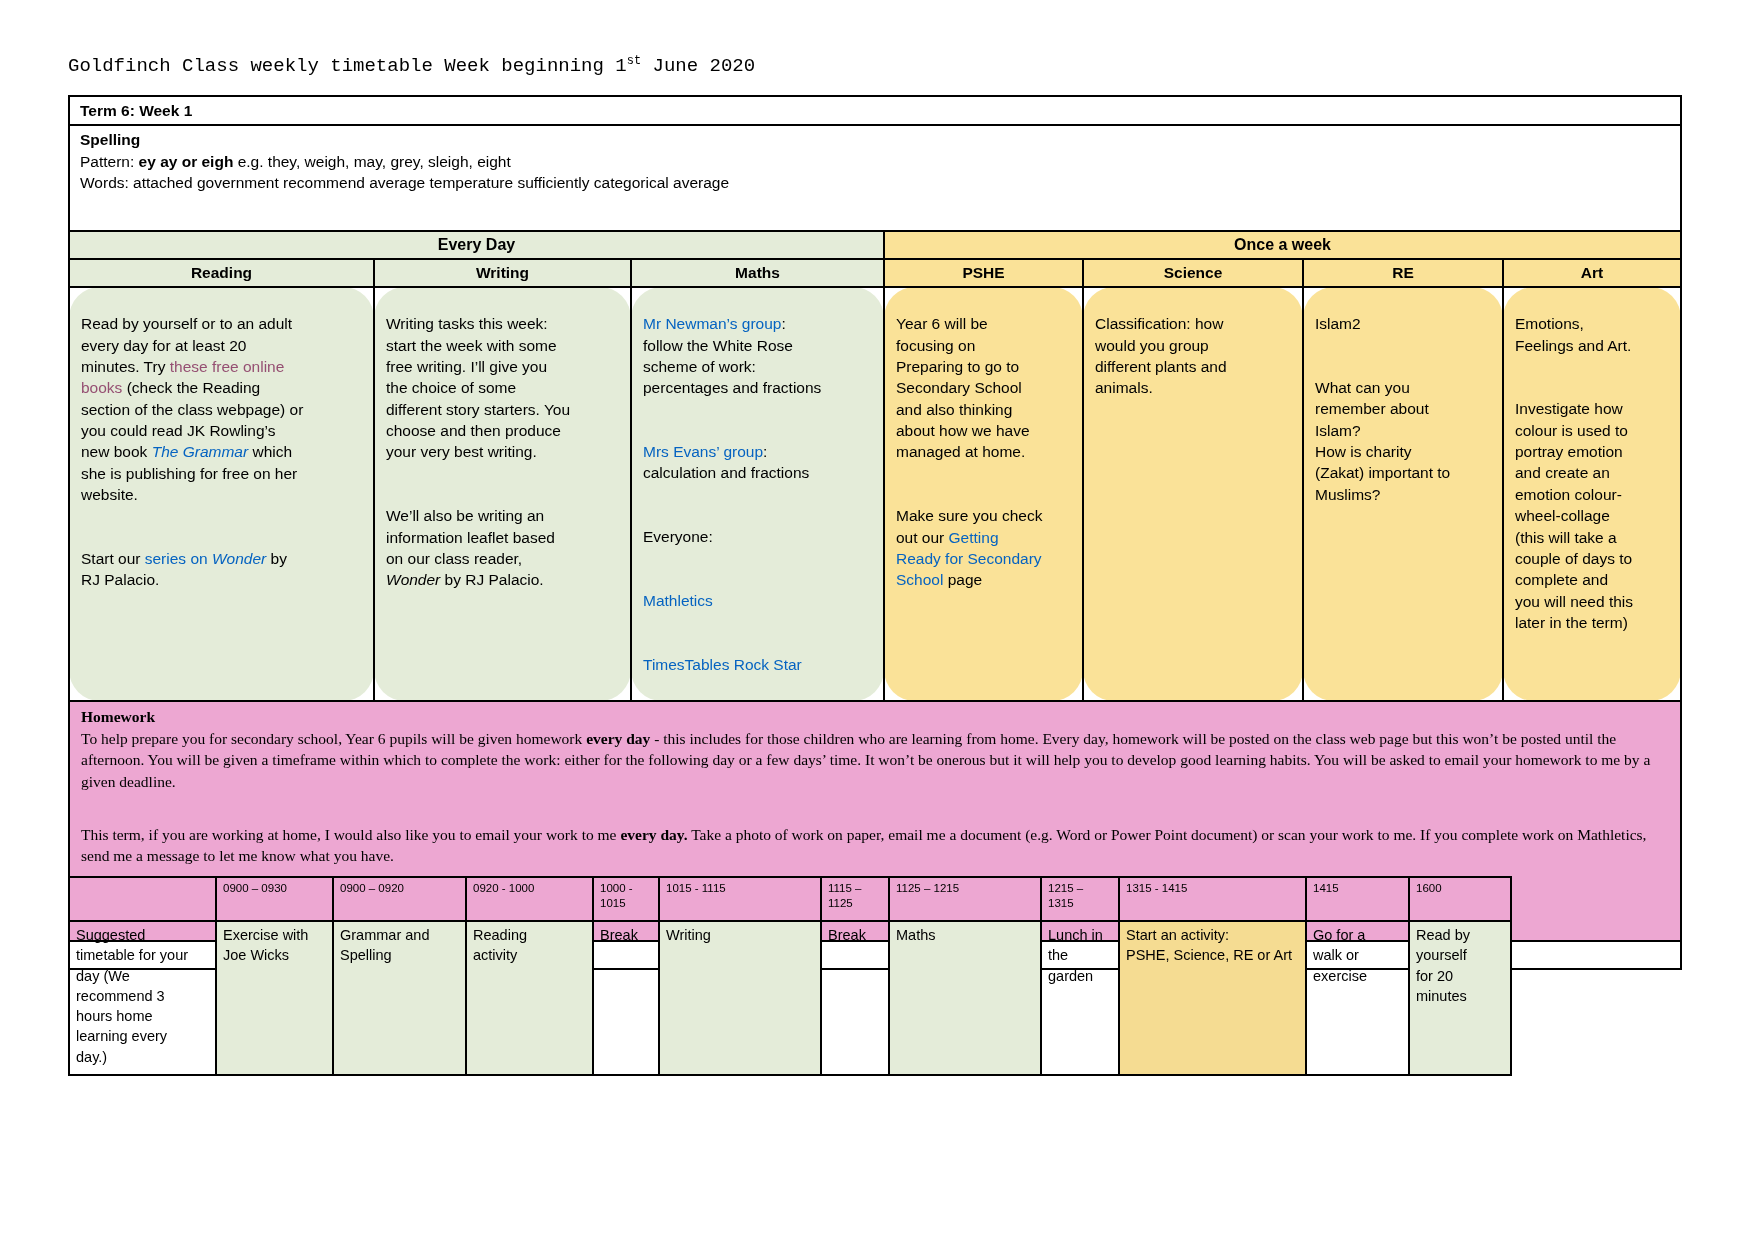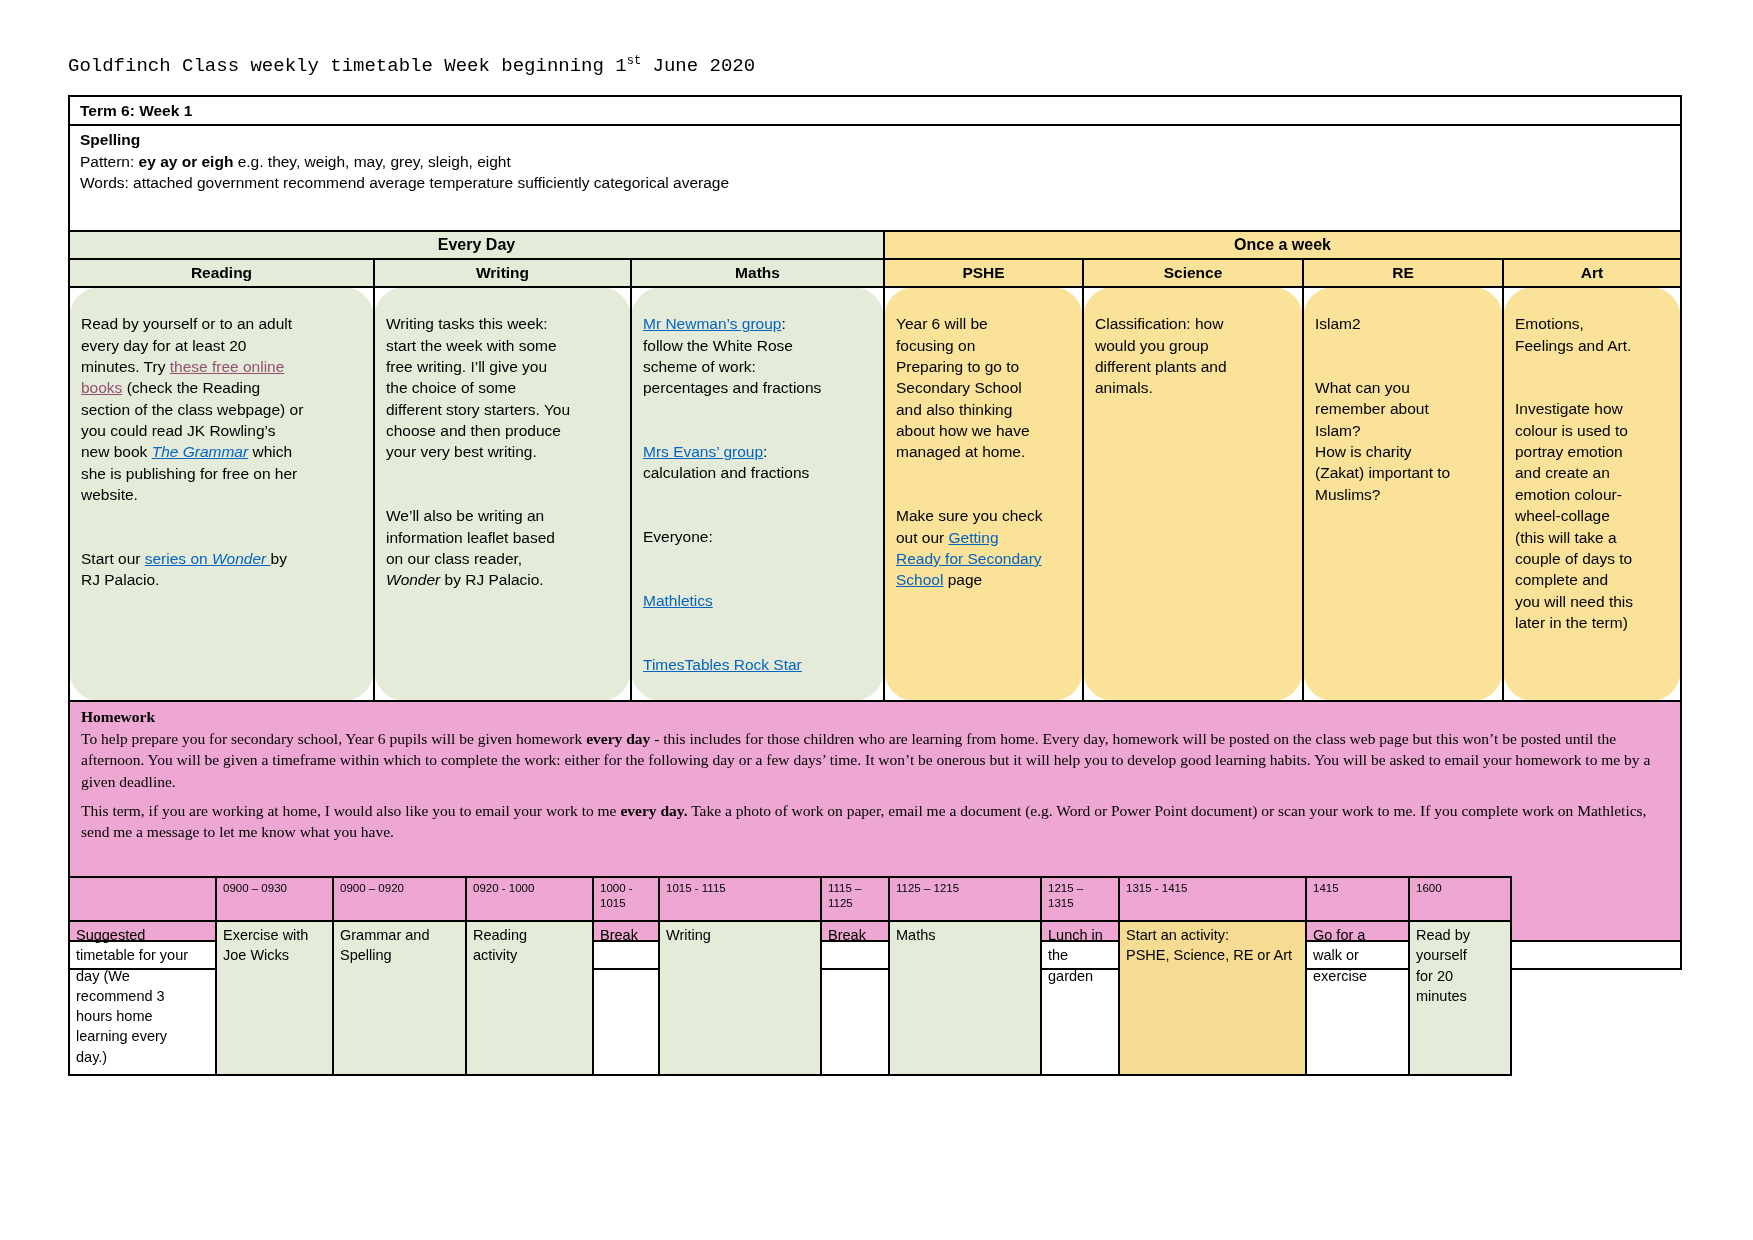--- a/index.html
+++ b/index.html
@@ -29,27 +29,27 @@
   .bg-gold-deep{background:var(--gold-deep);}
   .bg-pink{background:var(--pink);}
 
   .group-header-row td{font-weight:bold;text-align:center;height:27px;font-size:16px;padding:2px 6px;}
   .subject-header-row td{font-weight:bold;text-align:center;height:27px;padding:2px 6px;}
 
   .content-row td{height:368px;padding:4px 11px;border-radius:31px;}
   .rich{white-space:pre-line;}
   .rich p{margin:0;}
   .rich p + p{margin-top:21px;}
-  .lnk{color:var(--link-blue);text-decoration:underline;cursor:pointer;}
+  .lnk{color:var(--link-blue);cursor:pointer;}
   .lnk.visited{color:var(--link-visited);}
   .ital{font-style:italic;}
 
   .homework-row td{height:240px;padding:4px 11px;font-family:Liberation Serif, serif;}
   .homework-row p{margin:0;}
-  .homework-row p + p{margin-top:8px;}
+  .homework-row p + p{margin-top:32px;}
   .empty-row td{height:28px;}
 
   .schedule-table{position:absolute;left:68px;top:876px;width:1442px;}
   .schedule-table td{padding:3px 6px;}
   .sched-time-row td{font-size:11.5px;height:44px;line-height:1.3;white-space:pre-line;}
   .sched-activity-row td{font-size:14.5px;height:154px;line-height:1.4;white-space:pre-line;}
 </style>
 </head>
 <body>
 

